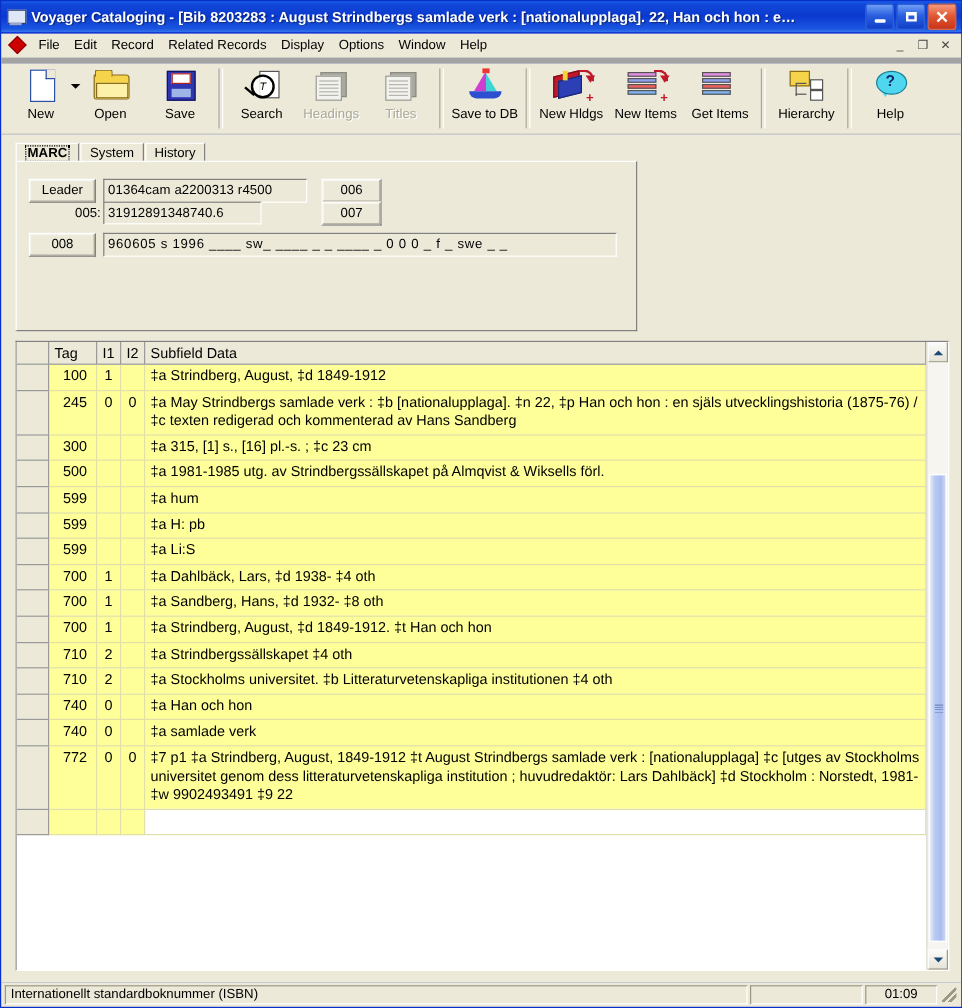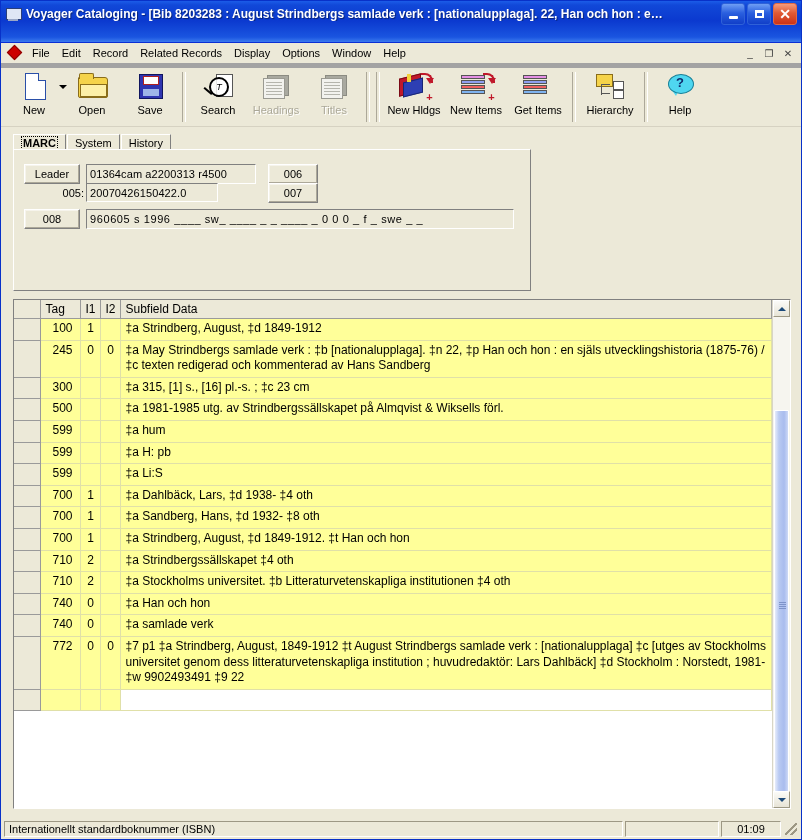--- a/index.html
+++ b/index.html
@@ -19,21 +19,21 @@
     box-sizing: border-box;
     background: #0a2ed4;
     border: 1px solid #0831c9;
     display: flex; flex-direction: column;
   }
   
   .titlebar {
     height: 26px;
     background: linear-gradient(to bottom, #1b5ce8 0%, #1148d8 10%, #0b39cf 48%, #1a55e0 88%, #3a79ee 100%);
     display: flex; align-items: center;
-    padding: 0 2px 15px 4px;
+    padding: 0 2px 0 4px;
     flex: 0 0 auto;
     border-bottom: 1px solid #0a2ed4;
   }
   .title-icon {
     width: 16px; height: 14px;
     margin-right: 5px;
     position: relative;
     flex: 0 0 auto;
   }
   .title-text {
@@ -519,20 +519,31 @@
             <span class="f">
               <i></i>
             </span>
           </span>
       </span>
       <span class="tb-lab disabled">Titles</span>
     </div>
 
     <div class="tb-sep"></div>
 
+    <div class="tb-btn wide">
+      <span class="tb-ico">
+        <span class="ico-boat">
+            <span class="flag"></span>
+            <span class="sail1"></span>
+            <span class="sail2"></span>
+            <span class="hull"></span>
+          </span>
+      </span>
+      <span class="tb-lab">Save to DB</span>
+    </div>
 
     <div class="tb-sep"></div>
 
     <div class="tb-btn wide">
       <span class="tb-ico">
         <span class="ico-book">
             <span class="cov"></span>
             <span class="pg2"></span>
             <span class="bm"></span>
           </span>
@@ -616,21 +627,21 @@
       <div class="fp-inner">
         <div class="btn3d" style="left:10px; top:14px; width:56px; height:20px;">
           <span>Leader</span>
         </div>
         <div class="sunken" style="left:72px; top:14px; width:170px; height:20px;">01364cam a2200313  r4500</div>
         <div class="btn3d" style="left:254px; top:14px; width:50px; height:20px;">
           <span>006</span>
         </div>
 
         <div class="lbl" style="left:34px; top:33px; width:36px; height:20px; line-height:20px; text-align:right; top:33px;">005:</div>
-        <div class="sunken" style="left:72px; top:33px; width:132px; height:19px;">20070426150422.0</div>
+        <div class="sunken" style="left:72px; top:33px; width:132px; height:19px;">31912891348740.6</div>
         <div class="btn3d" style="left:254px; top:33px; width:50px; height:20px;">
           <span>007</span>
         </div>
 
         <div class="btn3d" style="left:10px; top:59px; width:56px; height:20px;">
           <span>008</span>
         </div>
         <div class="sunken" style="left:72px; top:59px; width:428px; height:20px; letter-spacing:0.6px;">960605 s 1996 ____  sw_  ____  _ _  ____  _  0 0 0 _  f _  swe _ _</div>
       </div>
     </div>

